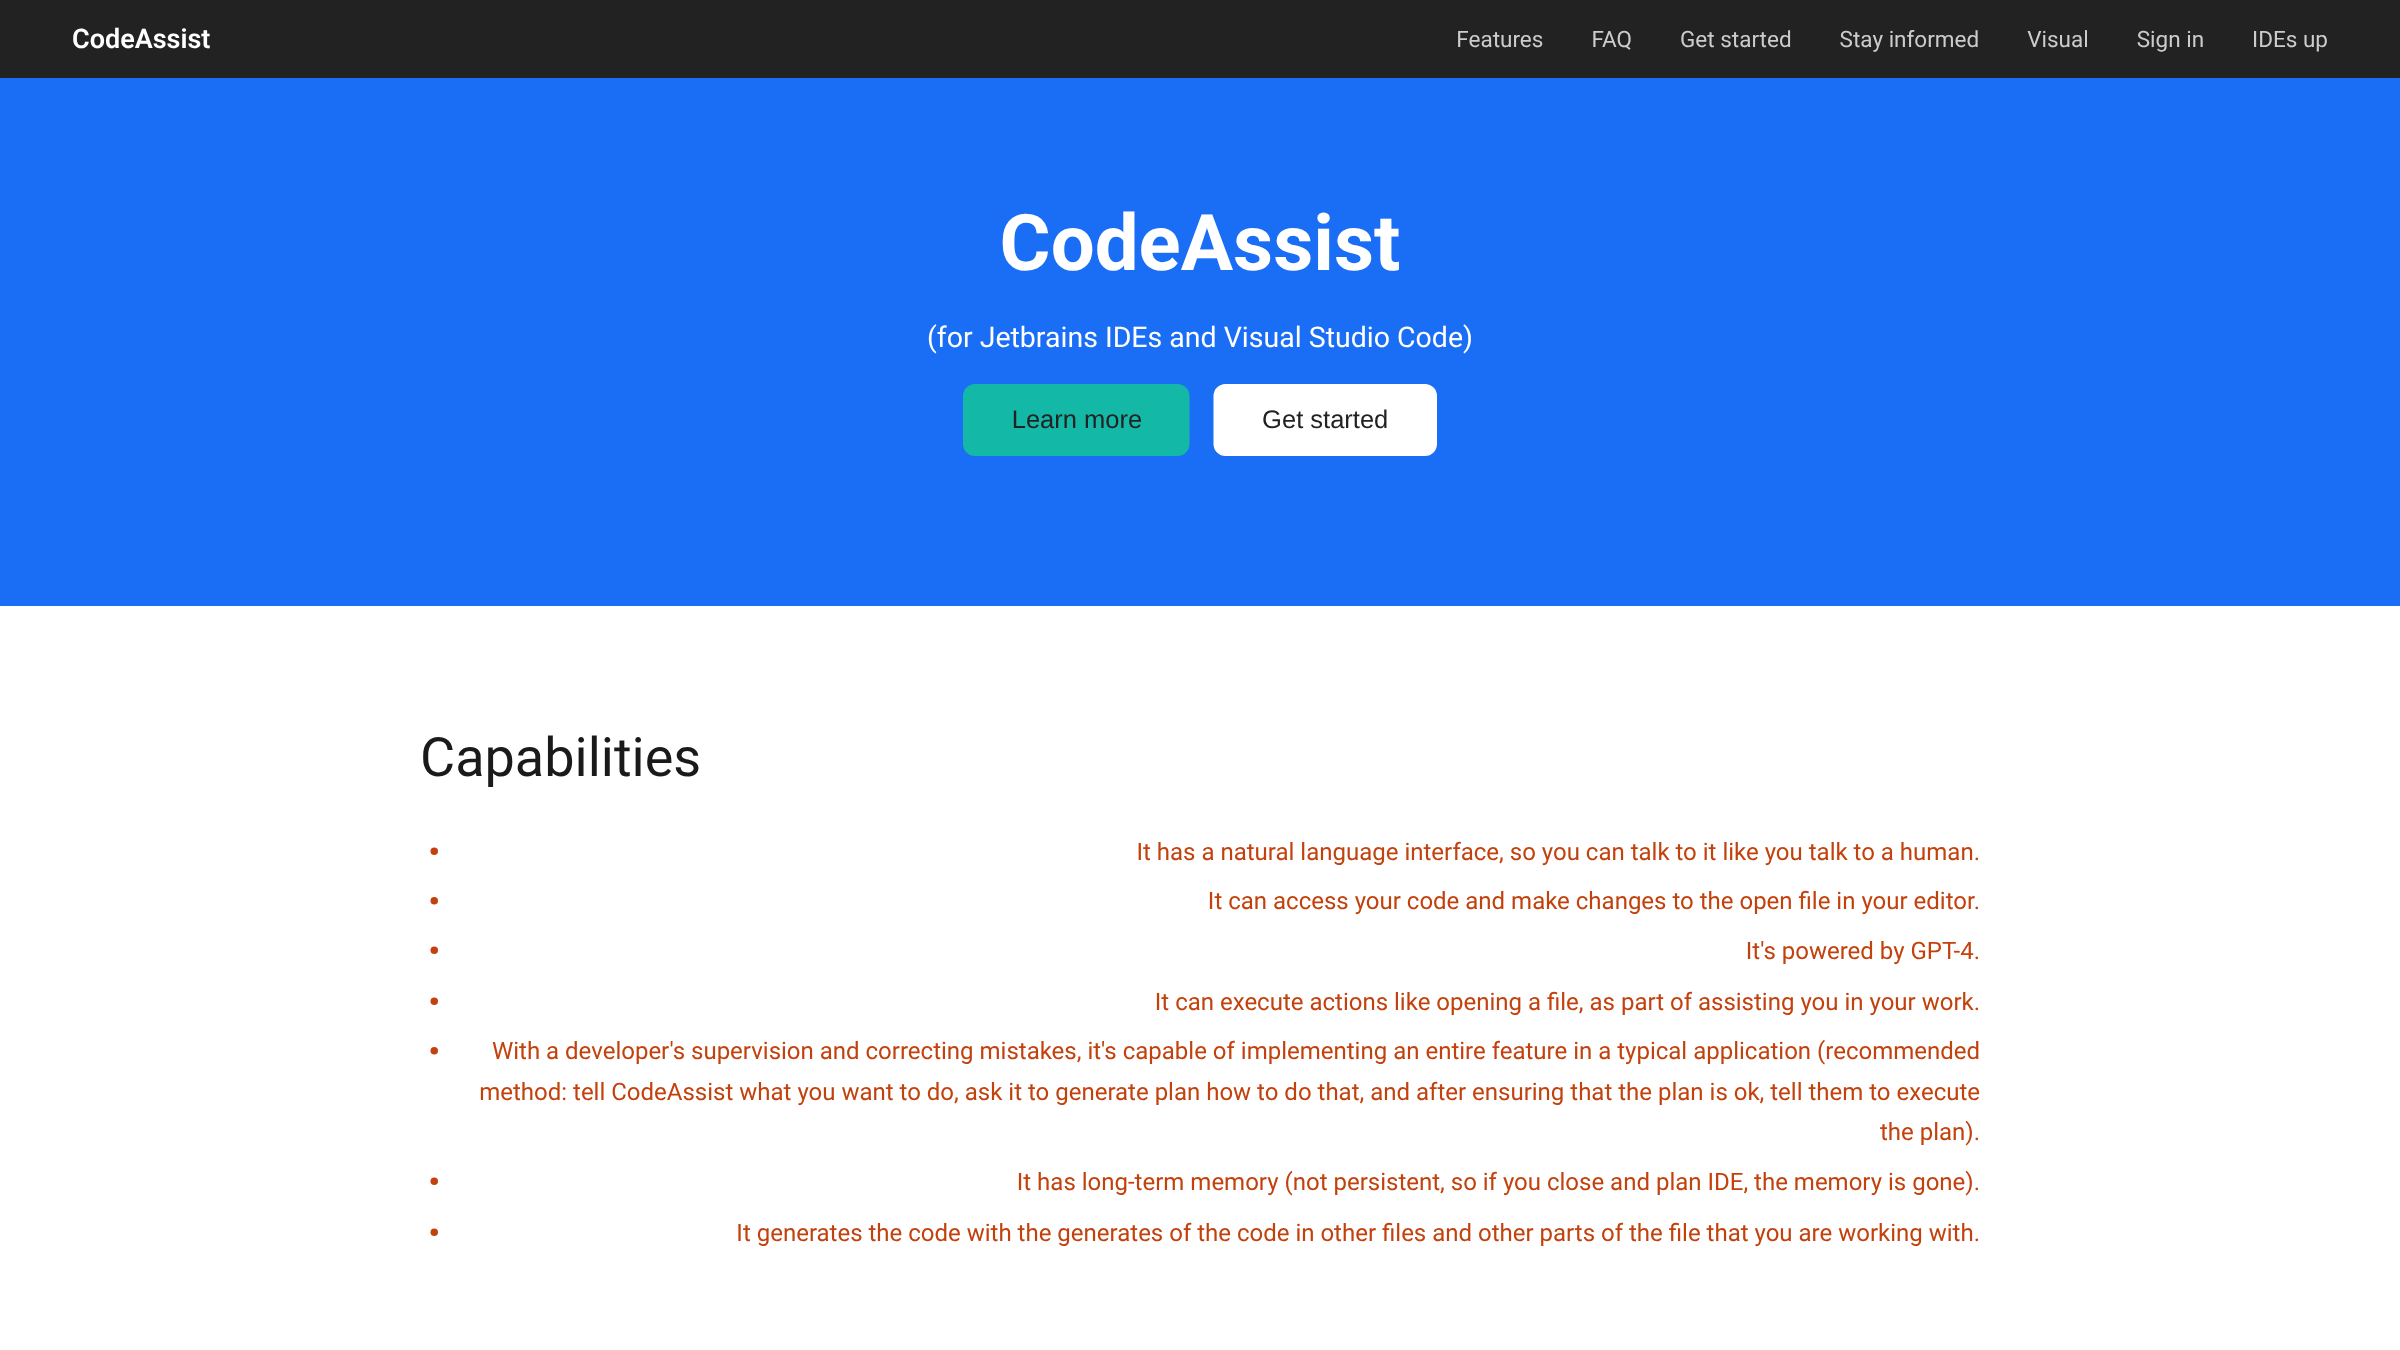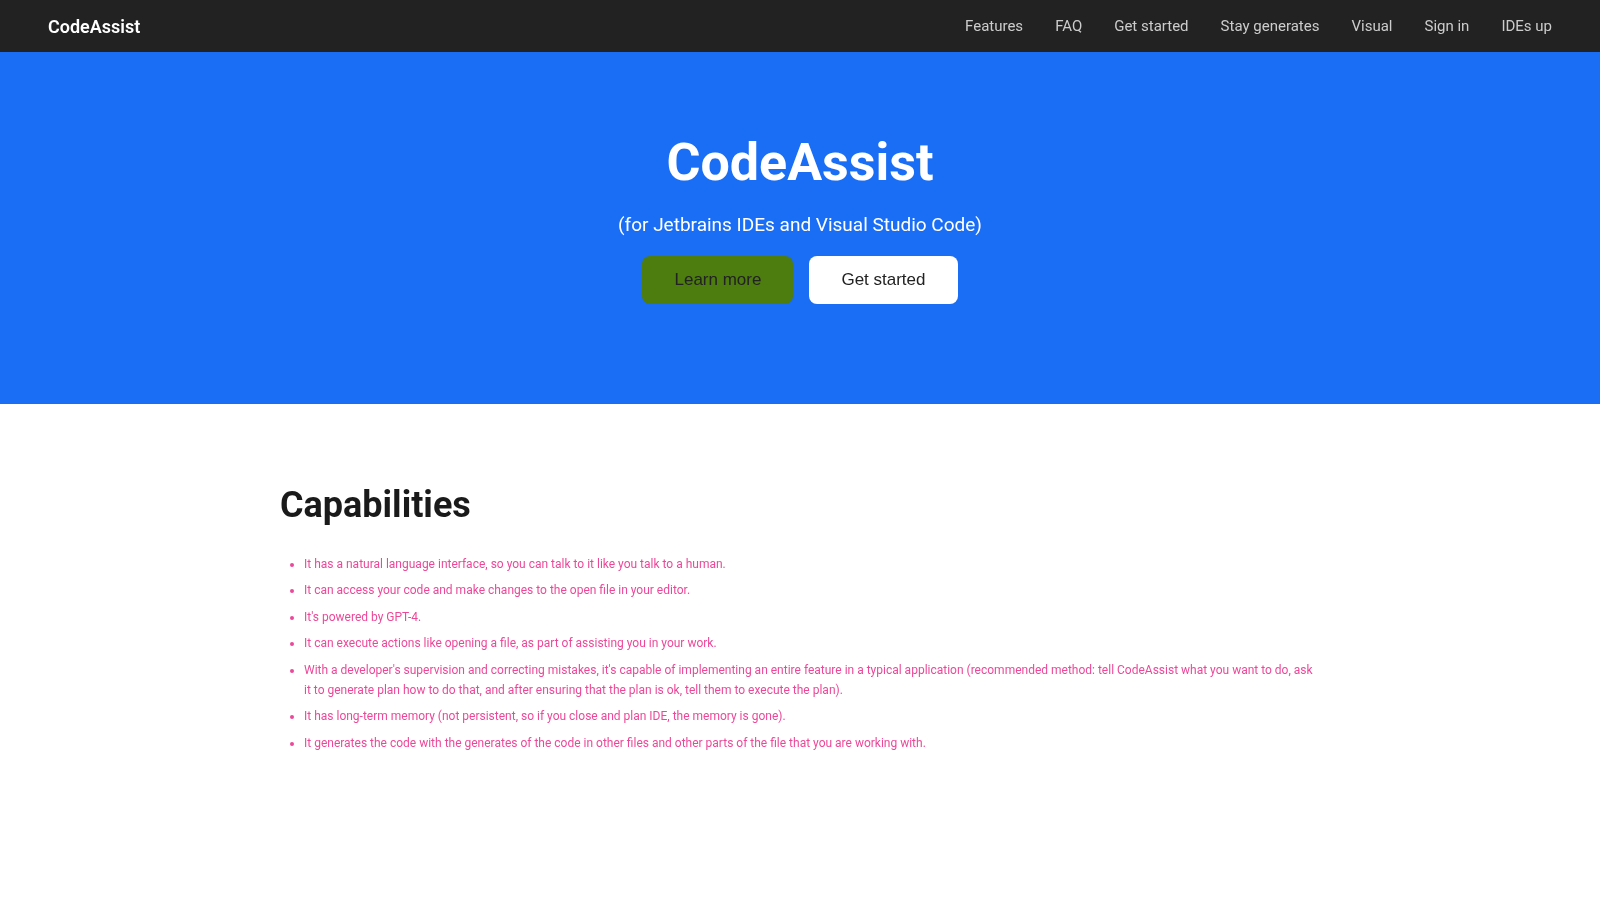--- a/index.html
+++ b/index.html
@@ -78,21 +78,21 @@
       font-weight: 400;
       margin-bottom: 20px;
     }
 
     .hero-buttons {
       display: flex;
       gap: 16px;
     }
 
     .btn-learn-more {
-      background: #4d7c0f;
+      background: #14b8a6;
       color: #222222;
       border: none;
       border-radius: 8px;
       padding: 14px 32px;
       font-size: 17px;
       font-weight: 500;
       cursor: pointer;
     }
 
     .btn-get-started {
@@ -107,47 +107,48 @@
     }
 
     
     .capabilities {
       padding: 80px 280px 60px;
       background: #ffffff;
     }
 
     .capabilities h2 {
       font-size: 36px;
-      font-weight: 700;
+      font-weight: 400;
       color: #1a1a1a;
       margin-bottom: 28px;
     }
 
     .capabilities ul {
       list-style: disc;
       padding-left: 24px;
     }
 
     .capabilities ul li {
-      font-size: 12px;
-      color: #ec4899;
+      font-size: 16px;
+      color: #c2410c;
       line-height: 1.7;
       margin-bottom: 6px;
+      text-align: right;
     }
   </style>
 </head>
 <body>
 
 <nav>
   <span class="nav-brand">CodeAssist</span>
   <div class="nav-links">
     <a class="nav-link">Features</a>
     <a class="nav-link">FAQ</a>
     <a class="nav-link">Get started</a>
-    <a class="nav-link">Stay generates</a>
+    <a class="nav-link">Stay informed</a>
     <a class="nav-link">Visual</a>
     <a class="nav-link">Sign in</a>
     <a class="nav-link">IDEs up</a>
   </div>
 </nav>
 
 <section class="hero">
   <h1 class="hero-title">CodeAssist</h1>
   <p class="hero-subtitle2">(for Jetbrains IDEs and Visual Studio Code)</p>
   <div class="hero-buttons">

